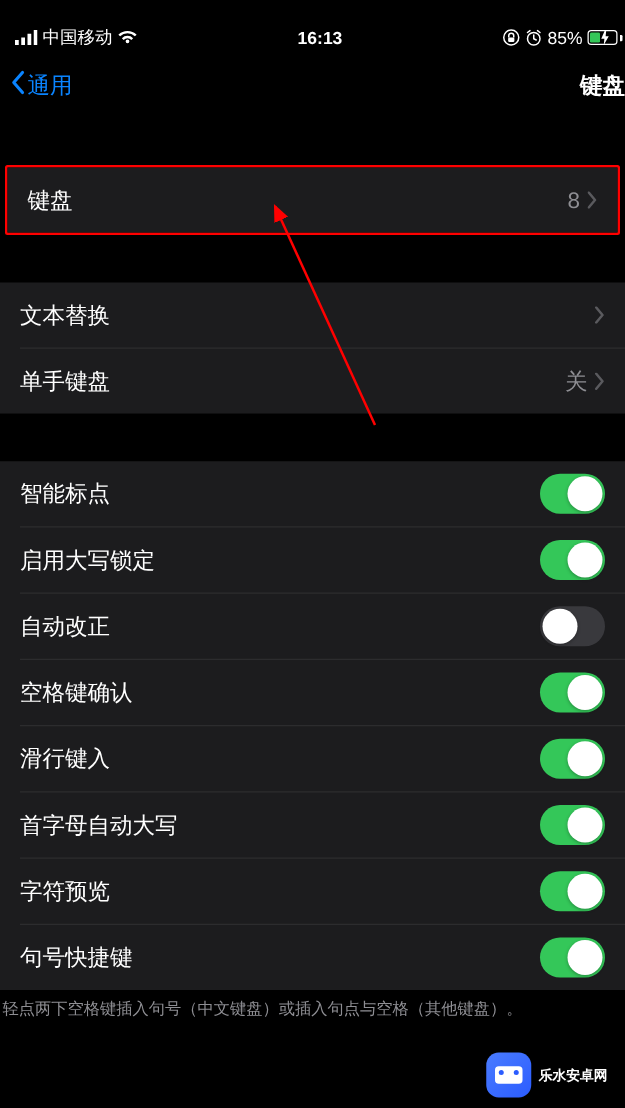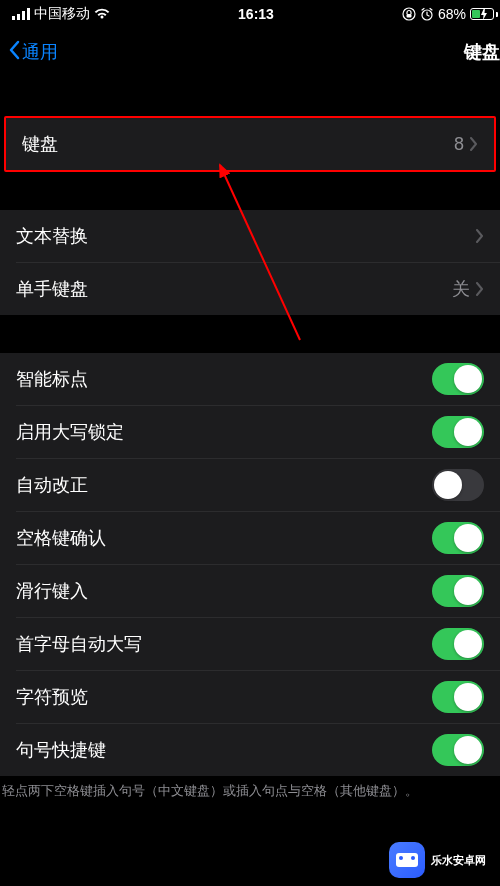--- a/index.html
+++ b/index.html
@@ -15,20 +15,21 @@
 
     
     .status-bar {
       height: 28px;
       display: flex;
       align-items: center;
       justify-content: space-between;
       padding: 0 12px;
       font-size: 14px;
       font-weight: 500;
+      margin-top: 16px;
     }
     .status-left { display: flex; align-items: center; gap: 4px; }
     .status-right { display: flex; align-items: center; gap: 4px; }
     .signal svg, .wifi svg, .alarm-icon svg, .orientation-icon svg { display: block; }
     .battery { display: flex; align-items: center; gap: 2px; }
     .battery-outline { width: 24px; height: 12px; border: 1px solid #fff; border-radius: 3px; position: relative; padding: 1px; }
     .battery-fill { height: 100%; background: #34C759; border-radius: 1px; }
     .battery-tip { width: 2px; height: 5px; background: #fff; border-radius: 0 1px 1px 0; }
 
     
@@ -128,21 +129,21 @@
           <path d="M5 7V5.5a2 2 0 014 0V7" stroke="#fff" stroke-width="1.2" fill="none"></path>
           <rect x="4.5" y="7" width="5" height="3.5" rx="1" fill="#fff"></rect>
         </svg>
     </span>
     <span class="alarm-icon">
       <svg width="14" height="14" viewBox="0 0 14 14">
           <circle cx="7" cy="8" r="5" stroke="#fff" stroke-width="1.2" fill="none"></circle>
           <path d="M7 5v3l2 1M2 3l2-1.5M12 3l-2-1.5" stroke="#fff" stroke-width="1.2" stroke-linecap="round" fill="none"></path>
         </svg>
     </span>
-    <span>68%</span>
+    <span>85%</span>
     <div class="battery">
       <div class="battery-outline">
           <div class="battery-fill" style="width:40%"></div>
         </div>
       <div class="battery-tip"></div>
       <svg width="8" height="12" viewBox="0 0 8 12" style="margin-left:-20px;position:relative;">
           <path d="M4 0L1 7h2.5L3 12l4-7H4.5L5 0z" fill="#fff"></path>
         </svg>
     </div>
   </div>

